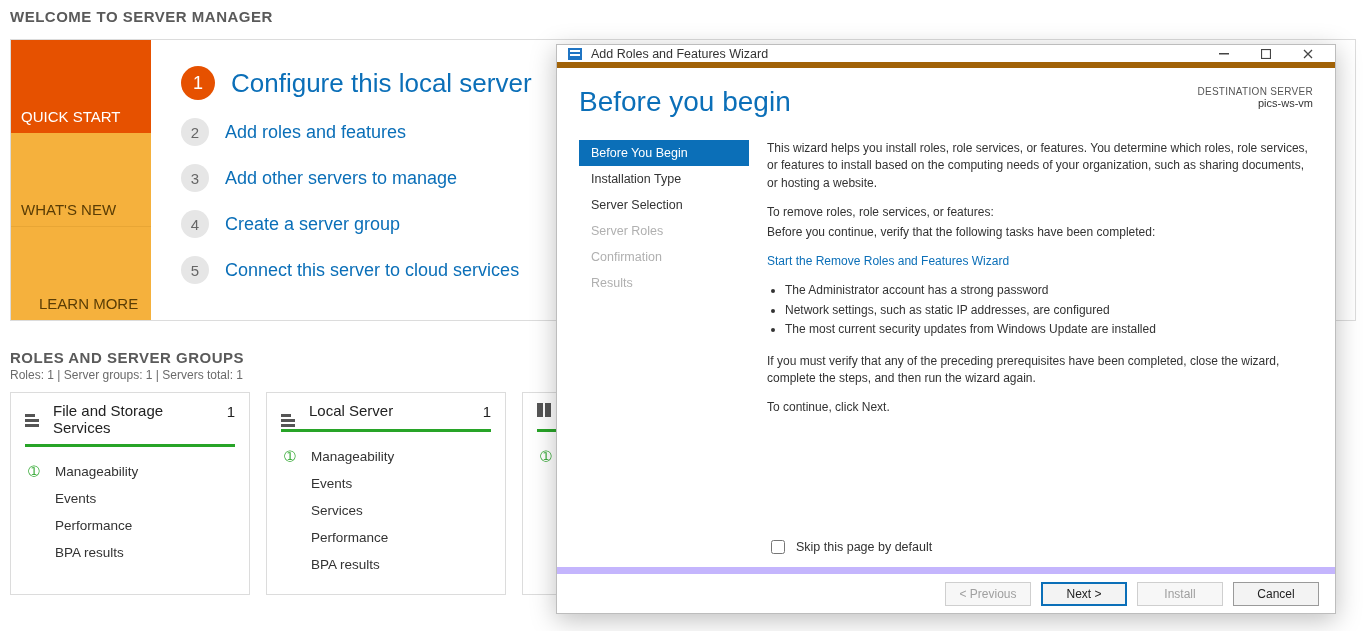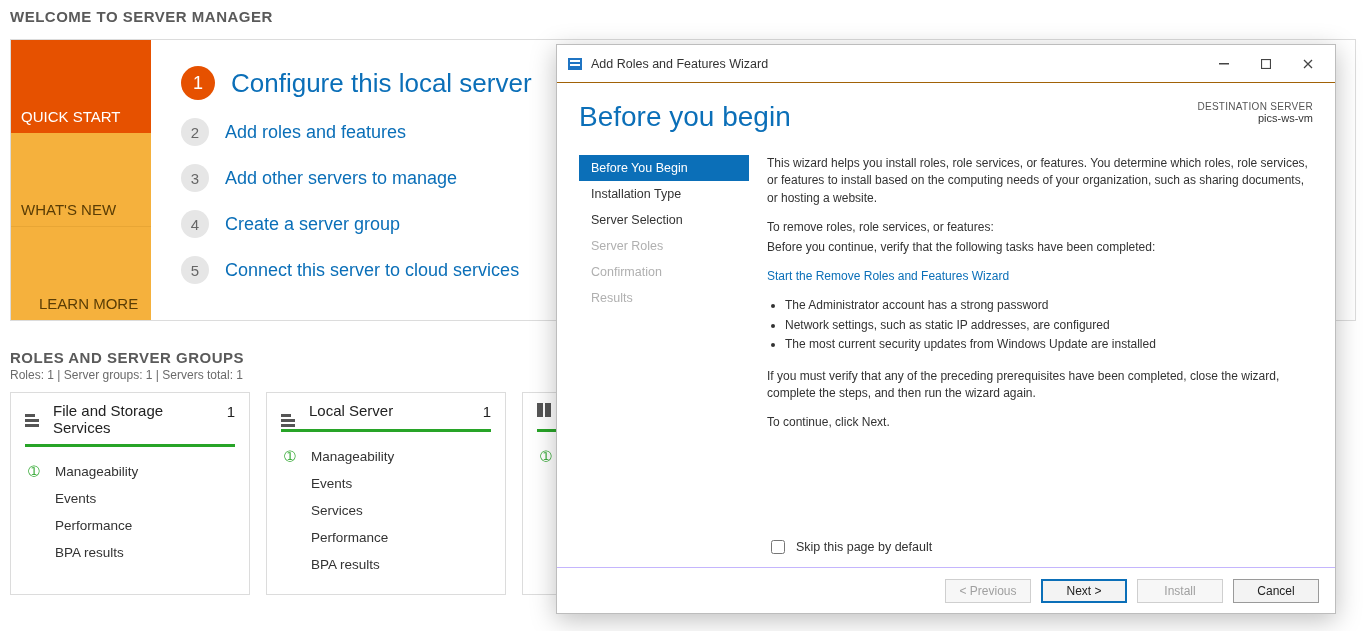--- a/index.html
+++ b/index.html
@@ -38,21 +38,21 @@
   
   .icon-stack { display:inline-flex; flex-direction:column; gap:2px; }
   .icon-stack span { display:block; width:14px; height:3px; background:#555; }
   .icon-stack span:first-child { width:10px; }
 
   .icon-allservers { display:inline-flex; gap:2px; }
   .icon-allservers span { display:block; width:6px; height:14px; background:#555; }
 
   
   .dialog { position: absolute; left: 556px; top: 44px; width: 780px; height: 570px; background: #fff; border: 1px solid #bdbdbd; box-shadow: 0 6px 24px rgba(0,0,0,.25); display: flex; flex-direction: column; }
-  .titlebar { height: 38px; display: flex; align-items: center; padding: 0 6px 0 10px; border-bottom: 1px solid #a16207; font-size: 12.5px; color: #333; }
+  .titlebar { height: 23px; display: flex; align-items: center; padding: 0 6px 0 10px; border-bottom: 6px solid #a16207; font-size: 12.5px; color: #333; }
   .titlebar .app-icon svg { display:block; }
   .titlebar .title-text { margin-left: 8px; flex: 1; }
   .winbtn { width: 42px; height: 28px; display: flex; align-items: center; justify-content: center; color: #444; cursor: pointer; }
 
   .dlg-header { display: flex; align-items: flex-start; padding: 18px 22px 8px 22px; }
   .dlg-heading { font-size: 28px; color: #0b6fb8; font-weight: 400; flex: 1; }
   .dest { text-align: right; font-size: 10px; color: #555; letter-spacing: .3px; }
   .dest .srv { font-size: 11px; color: #333; letter-spacing: 0; }
 
   .dlg-body { flex: 1; display: flex; padding: 14px 22px 0 22px; overflow: hidden; }
@@ -63,21 +63,21 @@
 
   .content { flex: 1; padding: 0 0 0 18px; font-size: 12px; color: #333; line-height: 1.45; }
   .content p { margin: 0 0 12px 0; }
   .content ul { margin: 4px 0 14px 0; padding-left: 18px; }
   .content ul li { margin: 2px 0; }
   .content a { color: #0b6fb8; text-decoration: none; cursor: pointer; }
 
   .skip-row { padding: 0 22px 10px 210px; font-size: 12.5px; display: flex; align-items: center; gap: 8px; }
   .skip-row input { width: 14px; height: 14px; }
 
-  .dlg-footer { border-top: 1px solid #c4b5fd; height: 46px; display: flex; align-items: center; justify-content: flex-end; padding: 0 16px; gap: 10px; }
+  .dlg-footer { border-top: 7px solid #c4b5fd; height: 46px; display: flex; align-items: center; justify-content: flex-end; padding: 0 16px; gap: 10px; }
   .btn { min-width: 86px; height: 24px; font-size: 12px; border: 1px solid #9a9a9a; background: #f3f3f3; color: #222; cursor: pointer; }
   .btn:disabled { color: #a0a0a0; border-color: #cfcfcf; background: #f7f7f7; cursor: default; }
   .btn.default { border-color: #0b6fb8; box-shadow: 0 0 0 1px #0b6fb8 inset; }
 </style>
 </head>
 <body>
 <div class="page">
 
   <div class="sm-title">WELCOME TO SERVER MANAGER</div>
 

